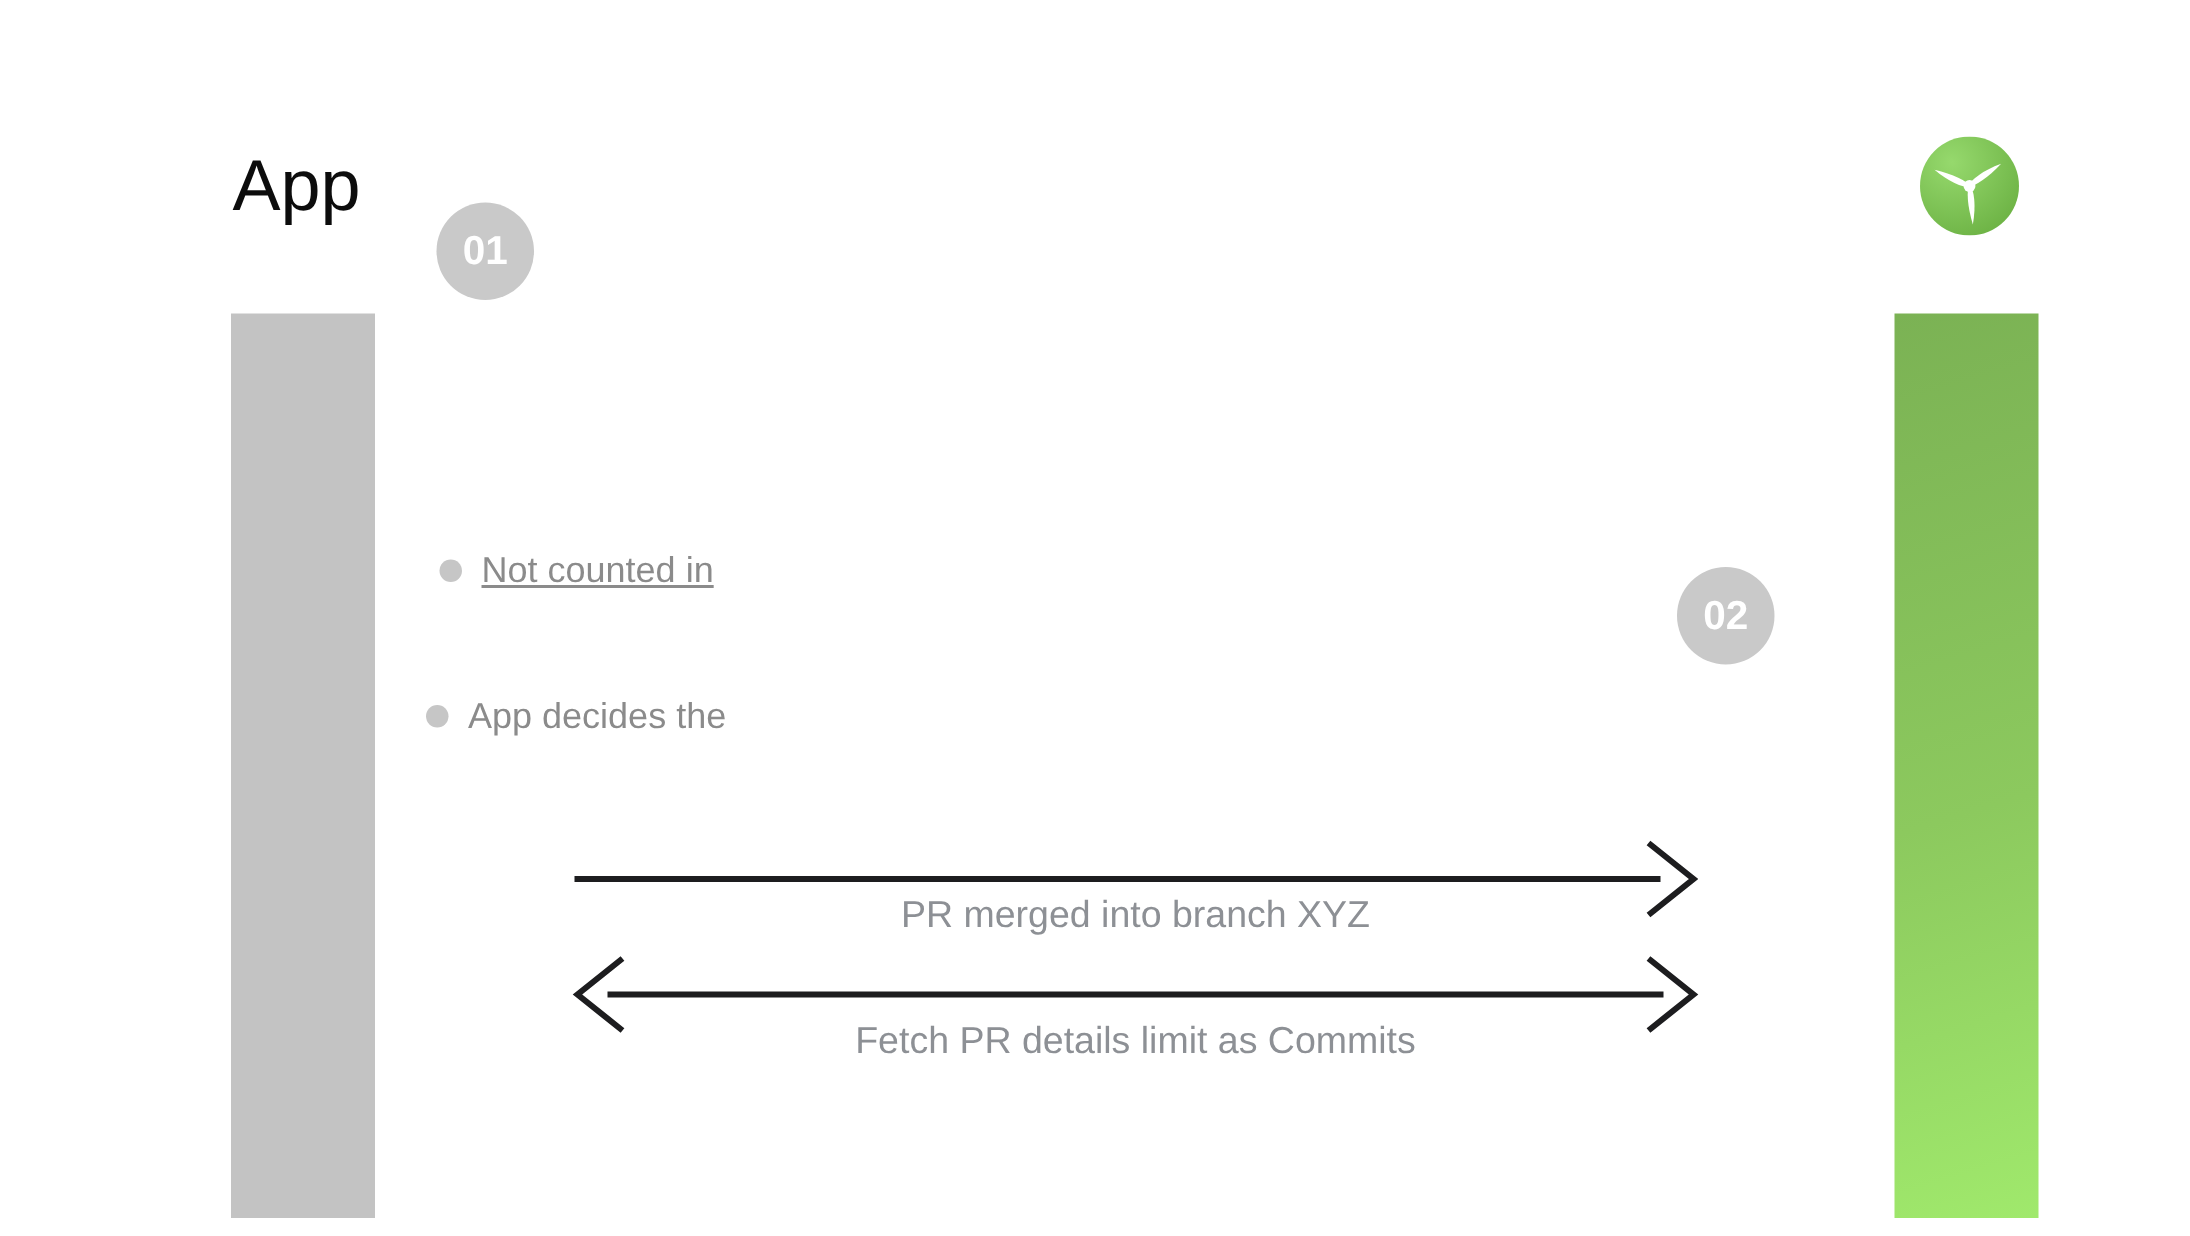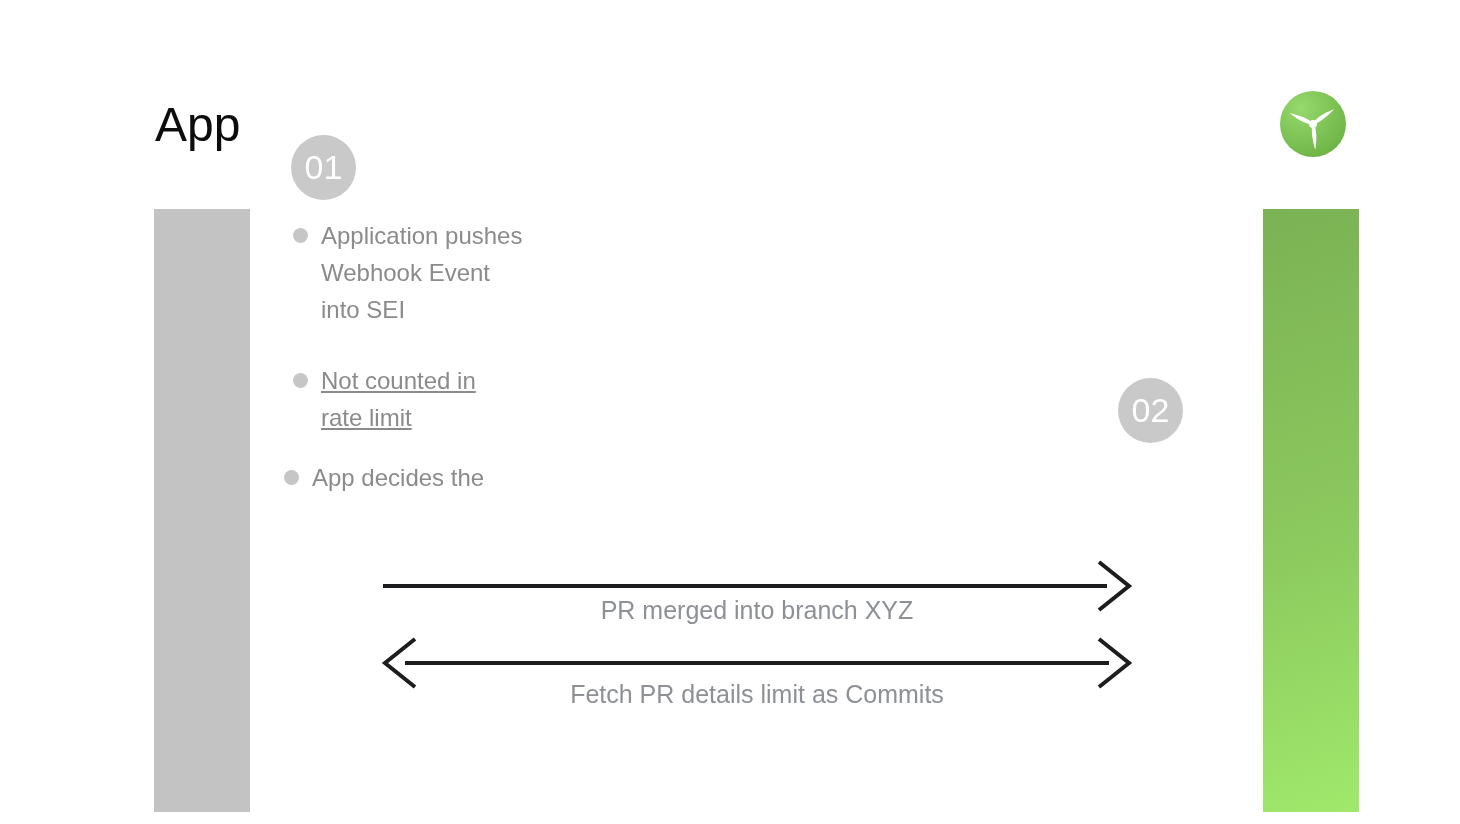--- a/index.html
+++ b/index.html
@@ -39,22 +39,22 @@
     height: 66px;
   }
 
   .badge {
     position: absolute;
     width: 65px;
     height: 65px;
     border-radius: 50%;
     background: #c9c9c9;
     color: #ffffff;
-    font-weight: normal;
-    font-size: 34px;
+    font-weight: bold;
+    font-size: 27px;
     display: flex;
     align-items: center;
     justify-content: center;
   }
   .badge.one { left: 255px; top: 135px; }
   .badge.two { left: 1082px; top: 378px; }
 
   .bullet {
     position: absolute;
     display: flex;
@@ -122,34 +122,25 @@
         <path d="M50 53 C45.5 45 45 30 50 11 C54 30 53.5 45 50 53 Z" transform="rotate(175 50 50)"></path>
         <path d="M50 53 C45.5 45 45 30 50 11 C54 30 53.5 45 50 53 Z" transform="rotate(295 50 50)"></path>
         <circle cx="50" cy="50" r="6"></circle>
       </g>
     </svg>
   </div>
 
   <div class="badge one">01</div>
   <div class="badge two">02</div>
 
-  <div class="bullet g1">
-    <span class="dot"></span>
-    <div class="note-text">
-      <div>Application pushes</div>
-      <div>Webhook Event</div>
-      <div>into SEI</div>
-    </div>
-  </div>
 
   <div class="bullet g2">
     <span class="dot"></span>
     <div class="note-text">
       <div>Not counted in</div>
-      <div>rate limit</div>
     </div>
   </div>
 
   <div class="bullet g3">
     <span class="dot"></span>
     <div class="note-text">
       <div>App decides the</div>
     </div>
   </div>
 

